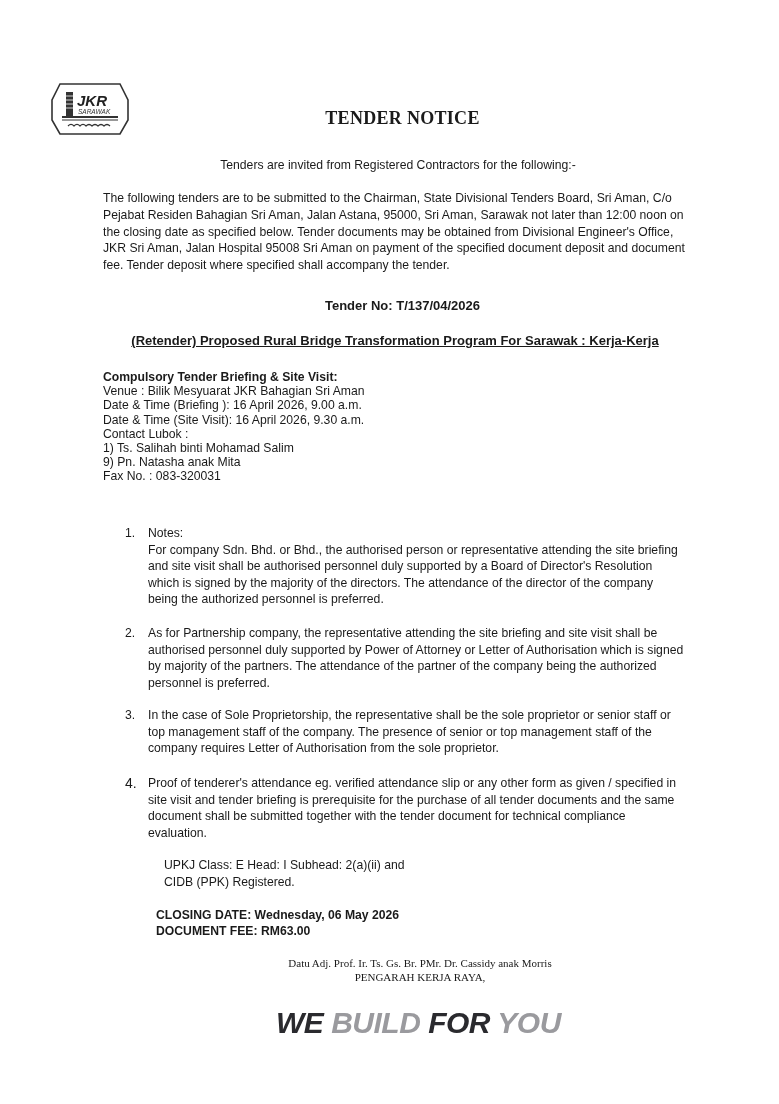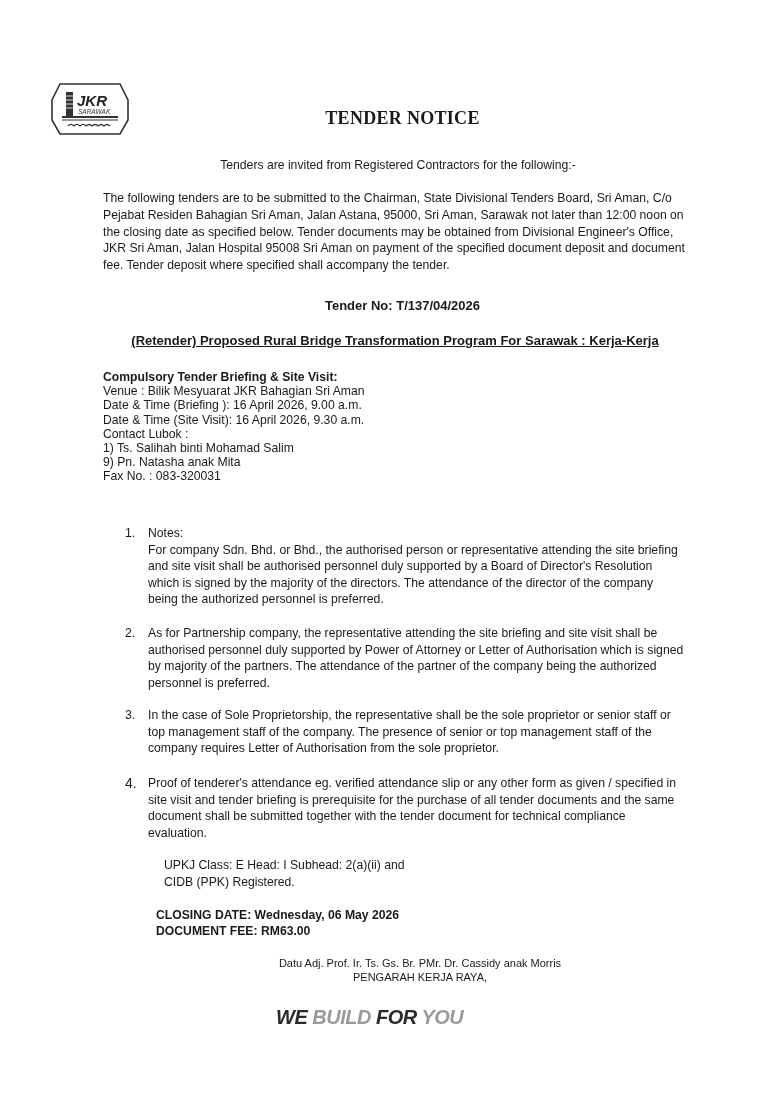--- a/index.html
+++ b/index.html
@@ -14,23 +14,23 @@
   .project { left: 100px; width: 590px; top: 333px; text-align: center; font-weight: bold; font-size: 13px;
              text-decoration: underline; line-height: 16px; }
   .briefing { left: 103px; top: 370px; line-height: 14.2px; }
   .briefing .head { font-weight: bold; }
   .note { left: 125px; width: 560px; line-height: 16.5px; }
   .note .num { position: absolute; left: 0; top: 0; }
   .note .txt { margin-left: 23px; }
   .note .num.big { font-size: 14px; }
   .class-info { left: 164px; top: 857px; line-height: 17px; }
   .closing { left: 156px; top: 907px; line-height: 16px; font-weight: bold; }
-  .sign { left: 260px; width: 320px; top: 957px; text-align: center; line-height: 13.5px; font-size: 11px; }
+  .sign { left: 260px; width: 320px; top: 957px; text-align: center; line-height: 13.5px; font-size: 11px; font-family: Liberation Serif, serif; }
   .slogan { left: 276px; top: 1006px; font-family: "Liberation Sans", sans-serif; font-weight: bold;
-            font-style: italic; font-size: 20px; letter-spacing: -0.5px; }
+            font-style: italic; font-size: 30px; letter-spacing: -0.5px; }
   .slogan .dark { color: #2a2a2e; }
   .slogan .light { color: #9a9a9e; }
 </style>
 </head>
 <body>
 
 <div class="abs logo">
   <svg width="80" height="54" viewBox="0 0 80 54">
     <polygon points="10,2 70,2 78,18 78,38 70,52 10,52 2,38 2,18" fill="#fff" stroke="#333" stroke-width="1.6"></polygon>
     <rect x="16" y="10" width="7" height="24" fill="#333"></rect>

